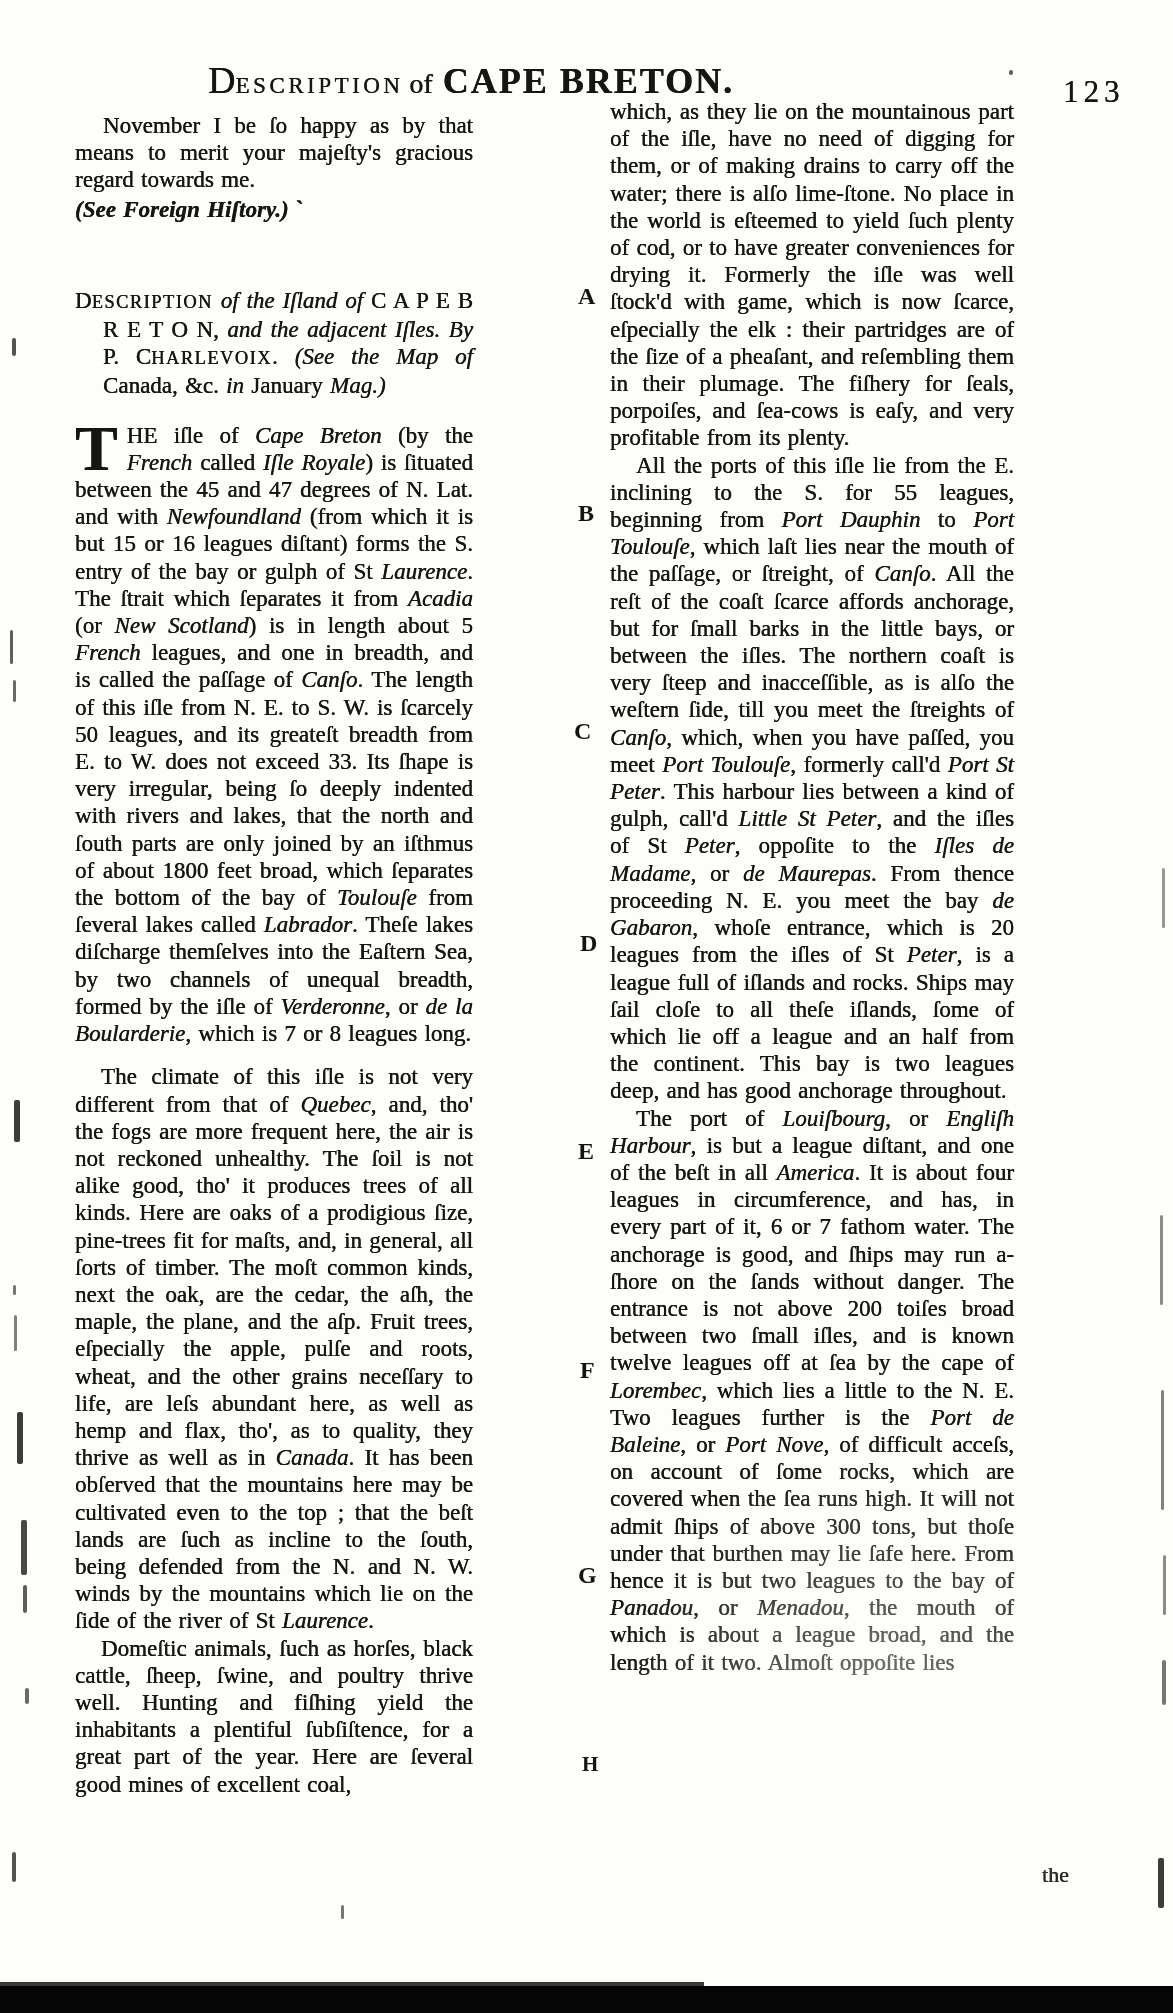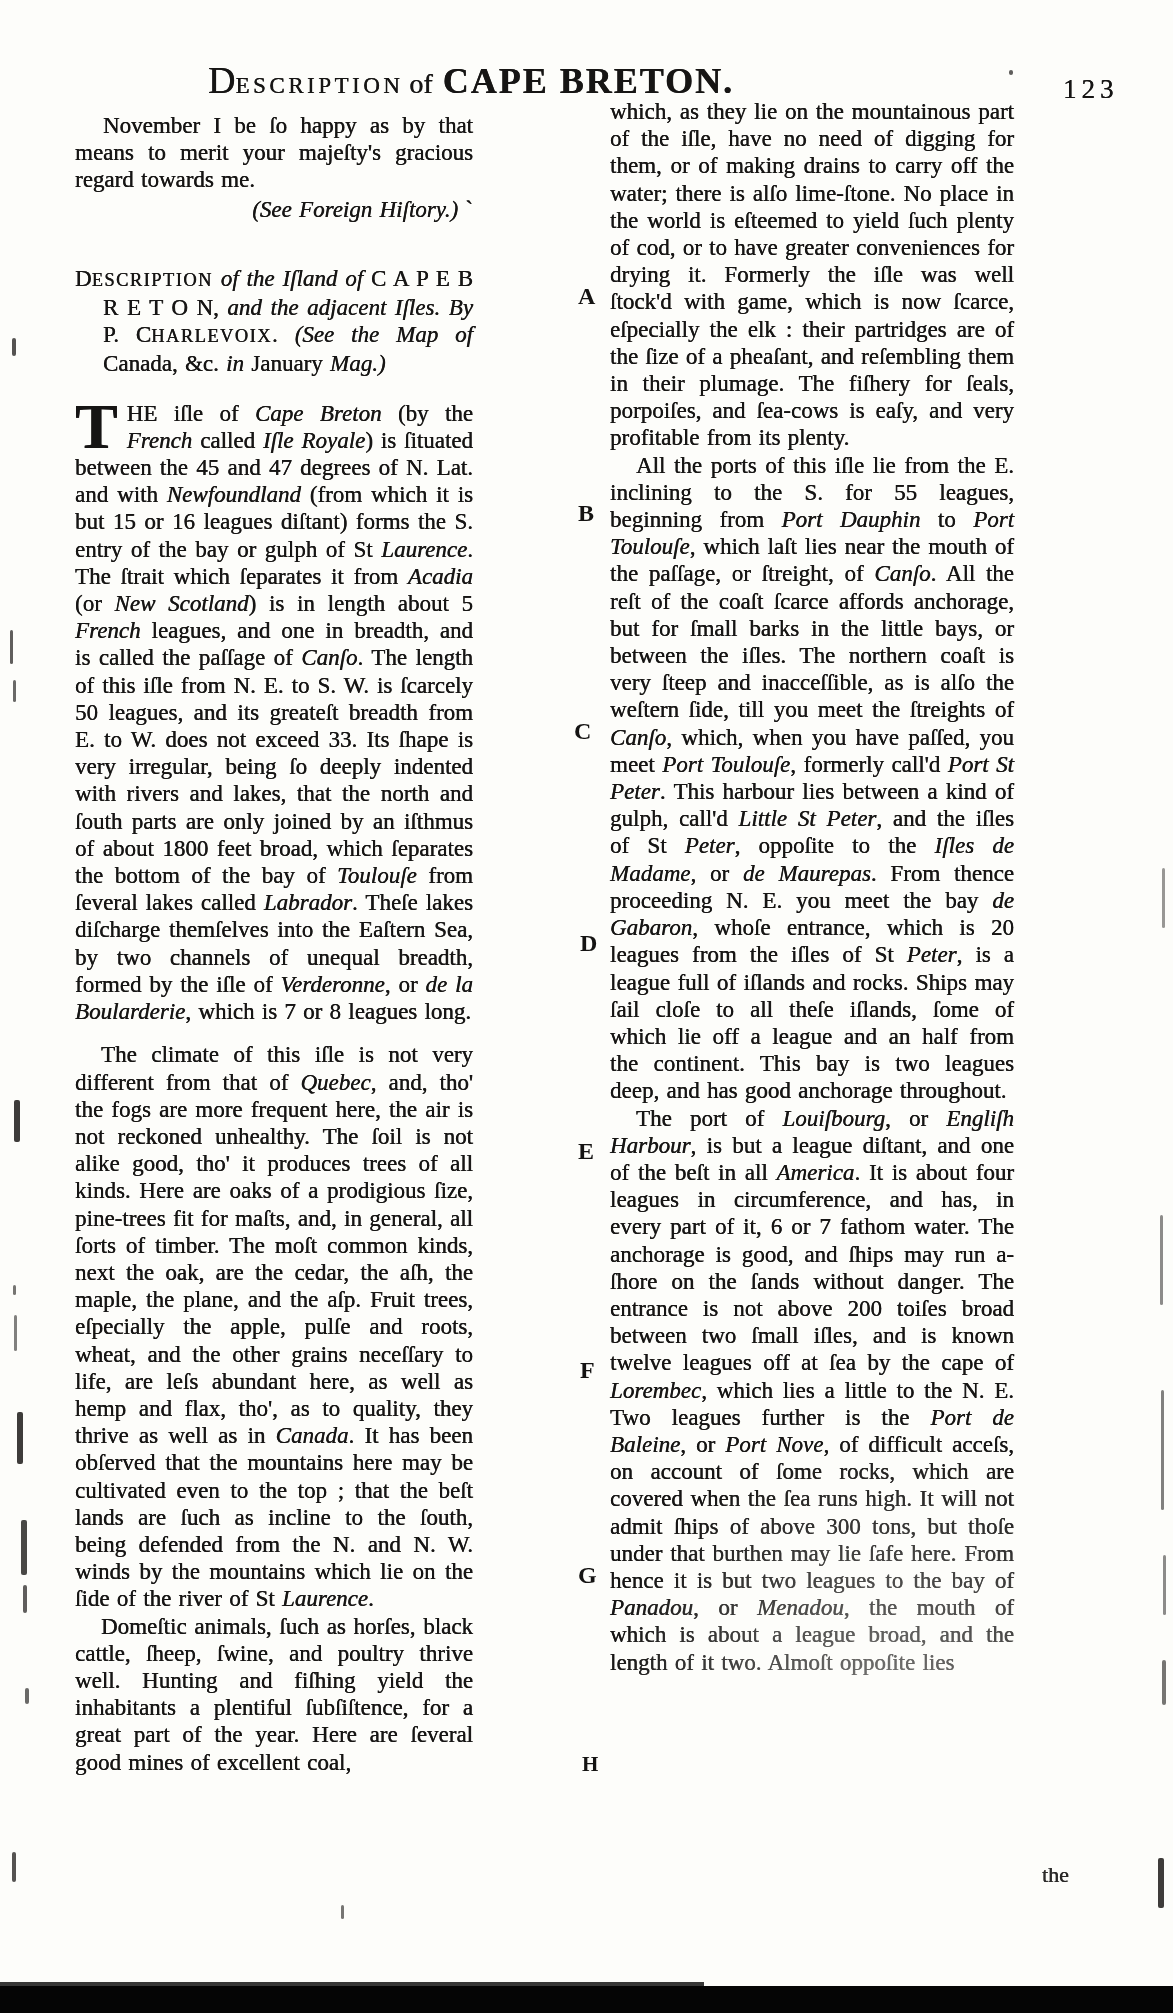--- a/index.html
+++ b/index.html
@@ -13,28 +13,28 @@
   }
   
   .inky{ text-shadow:0.35px 0 0 rgba(20,18,16,.85), 0 0.3px 0 rgba(20,18,16,.5); }
 
   .header{position:absolute;top:58px;left:0;width:100%;height:52px;}
   .running-title{position:absolute;left:208px;top:2px;white-space:nowrap;}
   .t-init{font-size:38px;line-height:40px;}
   .t-sc{font-size:23px;letter-spacing:3.5px;}
   .t-of{font-size:28px;padding:0 10px 0 6px;}
   .t-main{font-size:36px;font-weight:bold;letter-spacing:2px;}
-  .page-number{position:absolute;left:1063px;top:16px;font-size:27px;letter-spacing:5px;}
+  .page-number{position:absolute;left:1063px;top:16px;font-size:31px;letter-spacing:5px;}
 
   .col{position:absolute;text-align:justify;font-size:23px;line-height:27.2px;word-spacing:1.5px;}
   .col-left{left:75px;top:112px;width:398px;}
   .col-right{left:610px;top:98px;width:404px;}
   .col p{margin:0;}
   p.intro{text-indent:28px;}
-  p.note{text-align:right;margin:2px 0 42px 0;}
+  p.note{text-align:left;margin:2px 0 64px 0;font-weight:bold;}
   p.heading{padding-left:28px;text-indent:-28px;margin:0 0 22px 0;}
   p.p-first{margin-bottom:16px;}
   p.ind{text-indent:26px;}
   .it{font-style:italic;}
   .s{font-size:0.8em;letter-spacing:1.5px;}
 
   .dropcap{
     float:left;font-size:64px;line-height:50px;height:52px;
     padding:2px 9px 0 0;font-weight:bold;
   }

